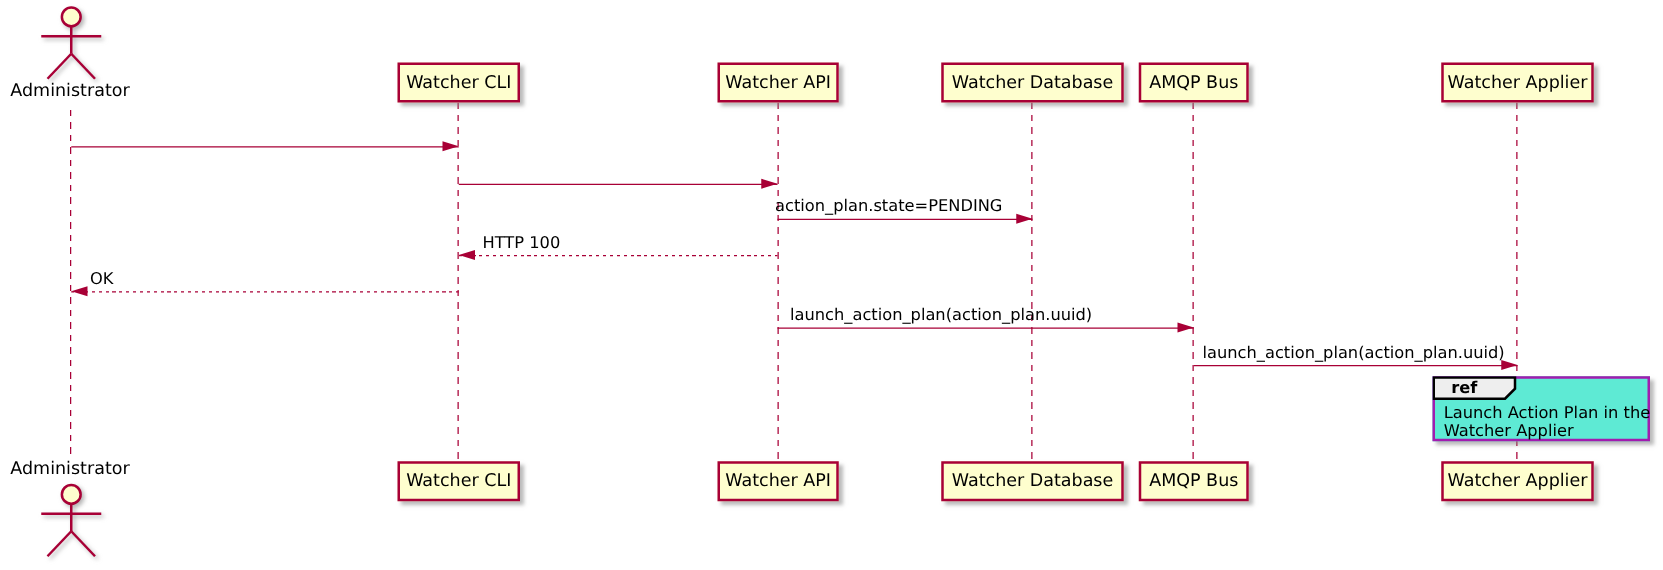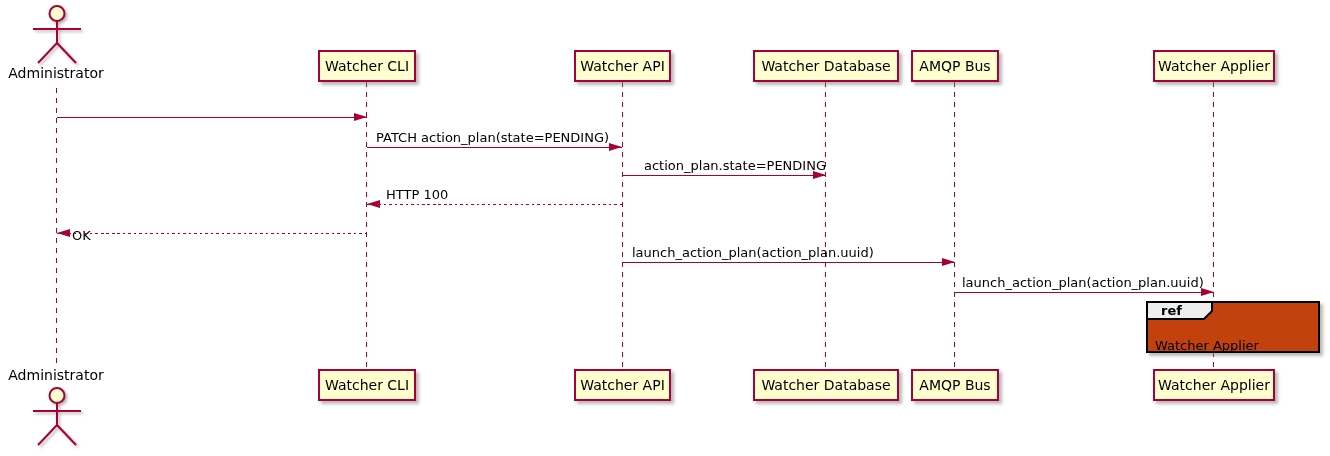--- a/index.html
+++ b/index.html
@@ -33,21 +33,21 @@
   }
   .msg-line{position:absolute;height:1px;}
   .msg-line.solid{background:var(--red);}
   .msg-line.dotted{
     background-image:repeating-linear-gradient(to right,var(--red) 0px,var(--red) 2.5px,transparent 2.5px,transparent 5.5px);
   }
   .ah{position:absolute;width:0;height:0;border-top:4.5px solid transparent;border-bottom:4.5px solid transparent;}
   .ah.r{border-left:13px solid var(--red);}
   .ah.l{border-right:13px solid var(--red);}
   .ref-box{
-    position:absolute;box-sizing:border-box;background:#c2410c;border:2px solid #000000;
+    position:absolute;box-sizing:border-box;background:#5eead4;border:2px solid #a21caf;
     box-shadow:3px 3px 3px rgba(130,130,130,0.55);
   }
   .ref-tab{position:absolute;left:-2px;top:-2px;}
   .ref-keyword{
     position:absolute;left:13px;top:0px;height:16px;line-height:16px;
     font-size:13px;font-weight:bold;color:#000;
   }
   .ref-text{position:absolute;left:7px;font-size:13px;height:15px;line-height:15px;white-space:nowrap;color:#000;}
 </style>
 </head>
@@ -73,49 +73,49 @@
 
   <div class="pbox" style="left:318px;width:94px">Watcher CLI</div>
   <div class="pbox" style="left:574px;width:93px">Watcher API</div>
   <div class="pbox" style="left:753px;width:142px">Watcher Database</div>
   <div class="pbox" style="left:911px;width:84px">AMQP Bus</div>
   <div class="pbox" style="left:1153px;width:118px">Watcher Applier</div>
 
   <div class="msg-line solid" style="left:57px;top:117px;width:310px"></div>
   <div class="ah r" style="left:354px;top:113px"></div>
 
-  <div class="msg-label" style="left:376px;top:130px">PATCH action_plan(state=PENDING)</div>
   <div class="msg-line solid" style="left:367px;top:147px;width:255px"></div>
   <div class="ah r" style="left:609px;top:143px"></div>
 
-  <div class="msg-label" style="left:644px;top:158px">action_plan.state=PENDING</div>
+  <div class="msg-label" style="left:620px;top:158px">action_plan.state=PENDING</div>
   <div class="msg-line solid" style="left:622px;top:175px;width:204px"></div>
   <div class="ah r" style="left:813px;top:171px"></div>
 
   <div class="msg-label" style="left:386px;top:187px">HTTP 100</div>
   <div class="msg-line dotted" style="left:367px;top:204px;width:255px"></div>
   <div class="ah l" style="left:367px;top:200px"></div>
 
-  <div class="msg-label" style="left:72px;top:228px">OK</div>
+  <div class="msg-label" style="left:72px;top:216px">OK</div>
   <div class="msg-line dotted" style="left:57px;top:233px;width:310px"></div>
   <div class="ah l" style="left:57px;top:229px"></div>
 
   <div class="msg-label" style="left:632px;top:245px">launch_action_plan(action_plan.uuid)</div>
   <div class="msg-line solid" style="left:622px;top:262px;width:333px"></div>
   <div class="ah r" style="left:942px;top:258px"></div>
 
   <div class="msg-label" style="left:962px;top:275px">launch_action_plan(action_plan.uuid)</div>
   <div class="msg-line solid" style="left:955px;top:292px;width:259px"></div>
   <div class="ah r" style="left:1201px;top:288px"></div>
 
   <div class="ref-box" style="left:1146px;top:301px;width:174px;height:52px">
     <svg class="ref-tab" width="68" height="19" viewBox="0 0 68 19">
       <polygon points="1,1 66,1 66,10 58,18 1,18" fill="#EEEEEE" stroke="#000000" stroke-width="2"></polygon>
     </svg>
     <div class="ref-keyword">ref</div>
+    <div class="ref-text" style="top:20px">Launch Action Plan in the</div>
     <div class="ref-text" style="top:35px">Watcher Applier</div>
   </div>
 
   <div class="pbox bottom" style="left:318px;width:94px">Watcher CLI</div>
   <div class="pbox bottom" style="left:574px;width:93px">Watcher API</div>
   <div class="pbox bottom" style="left:753px;width:142px">Watcher Database</div>
   <div class="pbox bottom" style="left:911px;width:84px">AMQP Bus</div>
   <div class="pbox bottom" style="left:1153px;width:118px">Watcher Applier</div>
 
   <div class="actor-label" style="left:56px;top:368px">Administrator</div>

